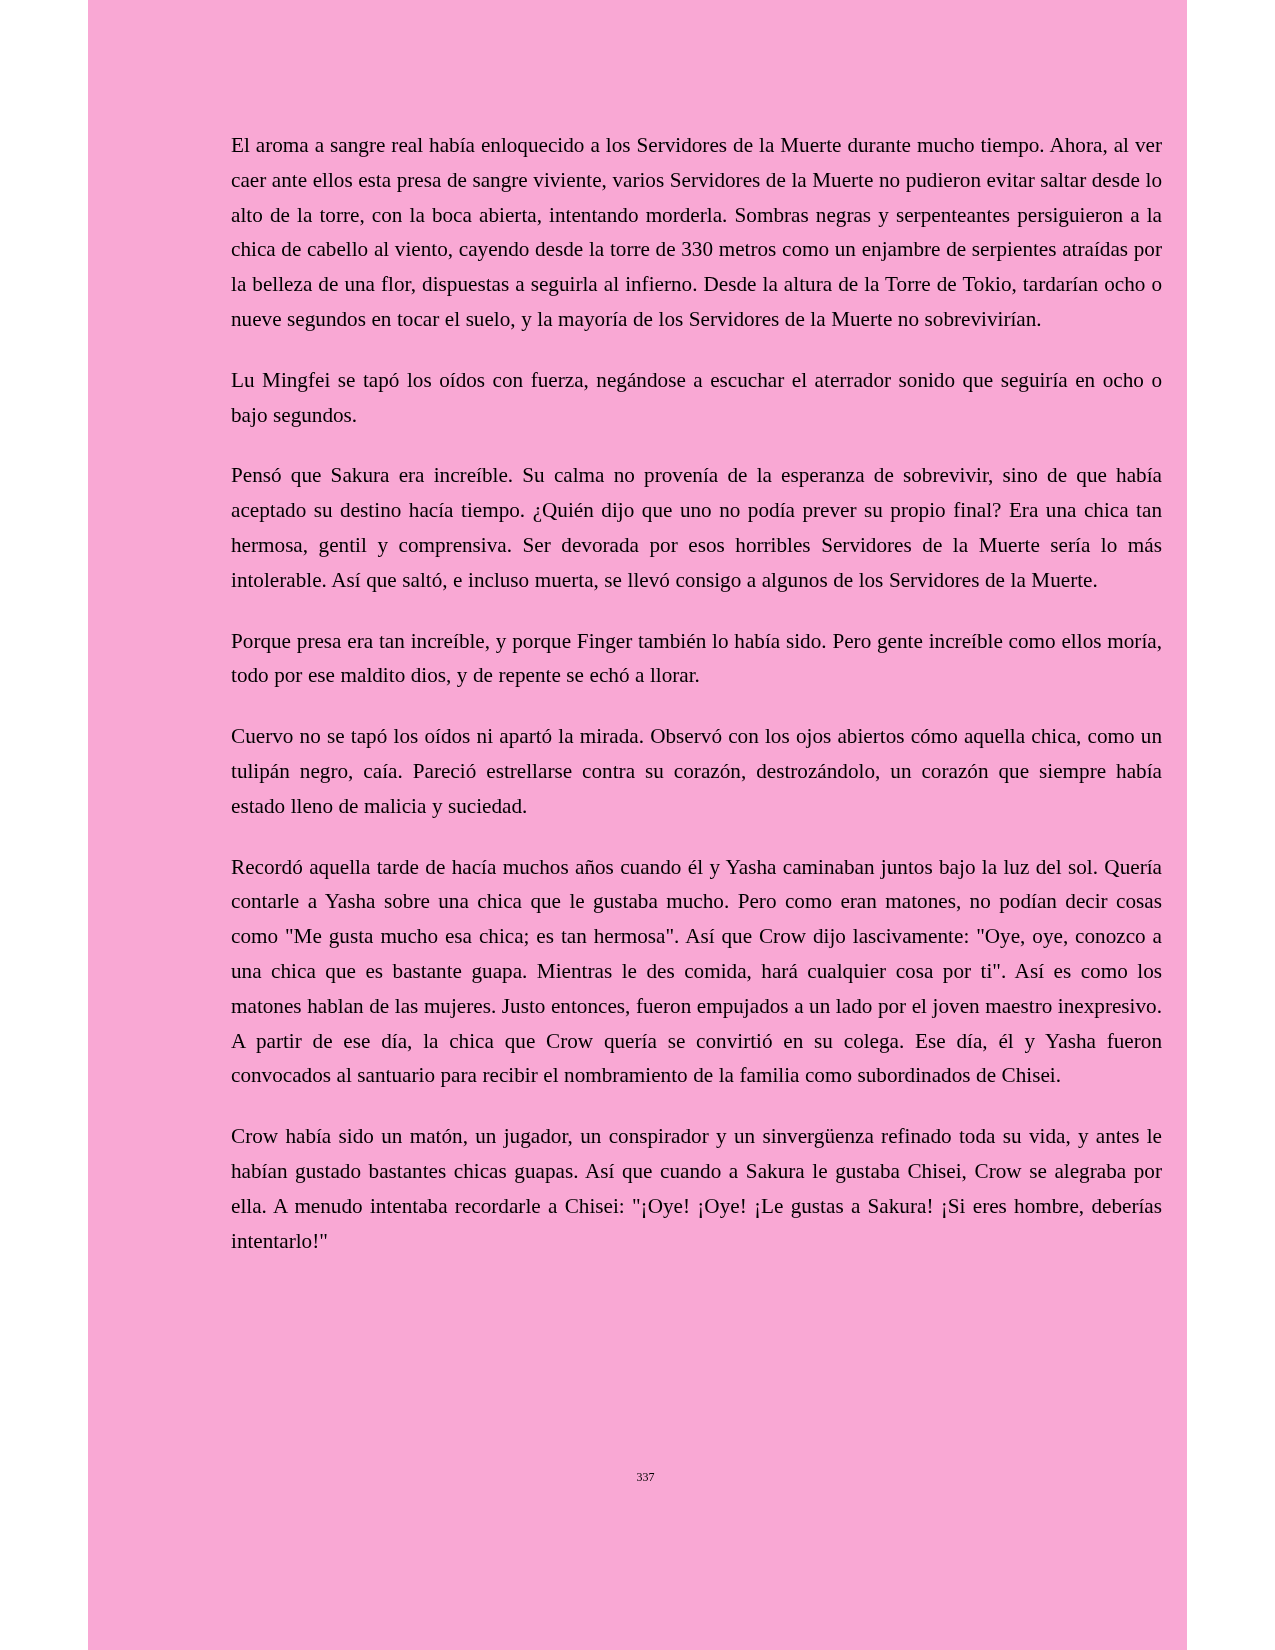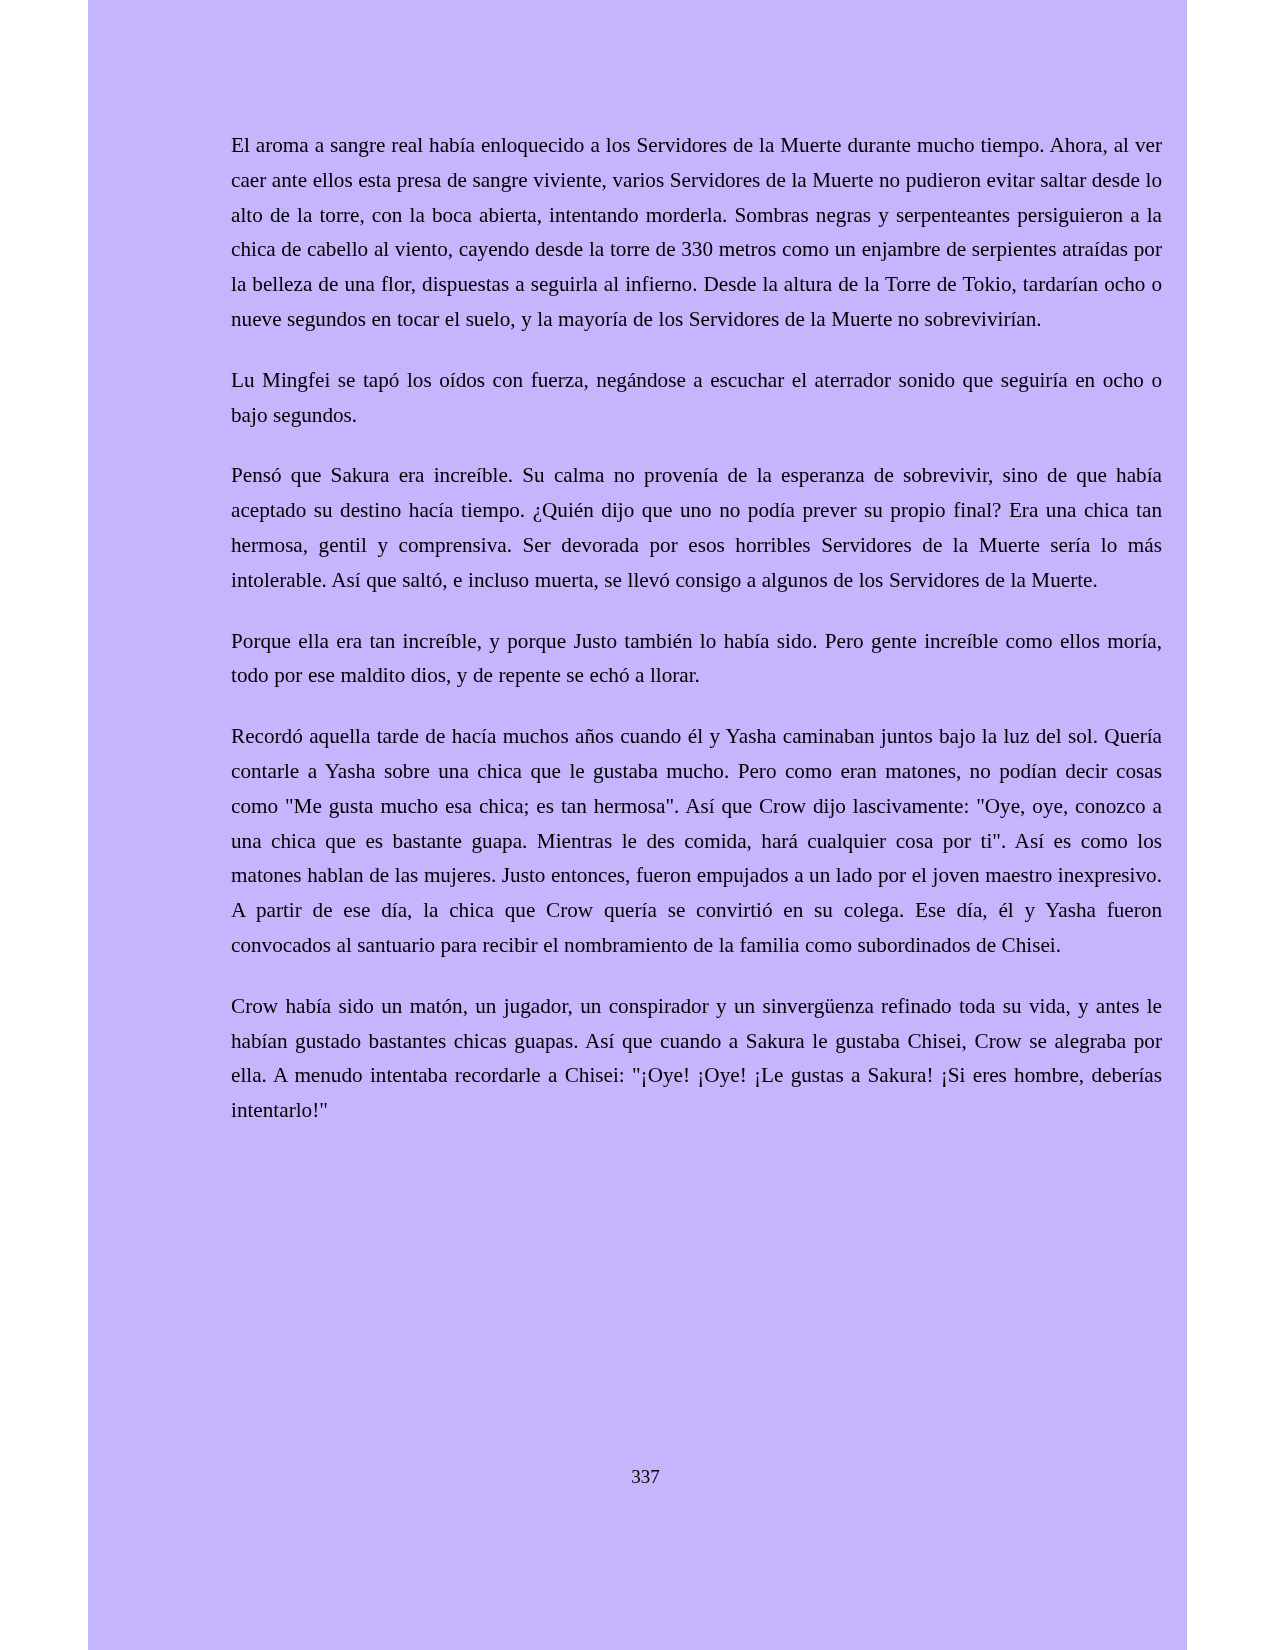--- a/index.html
+++ b/index.html
@@ -6,21 +6,21 @@
   html, body {
     margin: 0;
     padding: 0;
     background: #ffffff;
   }
   .page {
     position: relative;
     width: 1099px;
     height: 1650px;
     margin: 0 auto;
-    background: #c4b5fd;
+    background: #f9a8d4;
     box-sizing: border-box;
     overflow: hidden;
   }
   .content {
     position: absolute;
     left: 143px;
     top: 128px;
     width: 931px;
   }
   .para {
@@ -38,31 +38,32 @@
   .para:last-child {
     margin-bottom: 8px;
   }
   .page-number {
     position: absolute;
     left: 16px;
     right: 0;
     top: 1466px;
     text-align: center;
     font-family: "Liberation Serif", "DejaVu Serif", serif;
-    font-size: 19px;
+    font-size: 12px;
     line-height: 22px;
     color: #000000;
   }
 </style>
 </head>
 <body>
 
 <div class="page">
   <div class="content">
     <p class="para">El aroma a sangre real había enloquecido a los Servidores de la Muerte durante mucho tiempo. Ahora, al ver caer ante ellos esta presa de sangre viviente, varios Servidores de la Muerte no pudieron evitar saltar desde lo alto de la torre, con la boca abierta, intentando morderla. Sombras negras y serpenteantes persiguieron a la chica de cabello al viento, cayendo desde la torre de 330 metros como un enjambre de serpientes atraídas por la belleza de una flor, dispuestas a seguirla al infierno. Desde la altura de la Torre de Tokio, tardarían ocho o nueve segundos en tocar el suelo, y la mayoría de los Servidores de la Muerte no sobrevivirían.</p>
     <p class="para">Lu Mingfei se tapó los oídos con fuerza, negándose a escuchar el aterrador sonido que seguiría en ocho o bajo segundos.</p>
     <p class="para">Pensó que Sakura era increíble. Su calma no provenía de la esperanza de sobrevivir, sino de que había aceptado su destino hacía tiempo. ¿Quién dijo que uno no podía prever su propio final? Era una chica tan hermosa, gentil y comprensiva. Ser devorada por esos horribles Servidores de la Muerte sería lo más intolerable. Así que saltó, e incluso muerta, se llevó consigo a algunos de los Servidores de la Muerte.</p>
-    <p class="para">Porque ella era tan increíble, y porque Justo también lo había sido. Pero gente increíble como ellos moría, todo por ese maldito dios, y de repente se echó a llorar.</p>
+    <p class="para">Porque presa era tan increíble, y porque Finger también lo había sido. Pero gente increíble como ellos moría, todo por ese maldito dios, y de repente se echó a llorar.</p>
+    <p class="para">Cuervo no se tapó los oídos ni apartó la mirada. Observó con los ojos abiertos cómo aquella chica, como un tulipán negro, caía. Pareció estrellarse contra su corazón, destrozándolo, un corazón que siempre había estado lleno de malicia y suciedad.</p>
     <p class="para">Recordó aquella tarde de hacía muchos años cuando él y Yasha caminaban juntos bajo la luz del sol. Quería contarle a Yasha sobre una chica que le gustaba mucho. Pero como eran matones, no podían decir cosas como "Me gusta mucho esa chica; es tan hermosa". Así que Crow dijo lascivamente: "Oye, oye, conozco a una chica que es bastante guapa. Mientras le des comida, hará cualquier cosa por ti". Así es como los matones hablan de las mujeres. Justo entonces, fueron empujados a un lado por el joven maestro inexpresivo. A partir de ese día, la chica que Crow quería se convirtió en su colega. Ese día, él y Yasha fueron convocados al santuario para recibir el nombramiento de la familia como subordinados de Chisei.</p>
     <p class="para">Crow había sido un matón, un jugador, un conspirador y un sinvergüenza refinado toda su vida, y antes le habían gustado bastantes chicas guapas. Así que cuando a Sakura le gustaba Chisei, Crow se alegraba por ella. A menudo intentaba recordarle a Chisei: "¡Oye! ¡Oye! ¡Le gustas a Sakura! ¡Si eres hombre, deberías intentarlo!"</p>
   </div>
   <div class="page-number">337</div>
 </div>
 
 </body></html>

